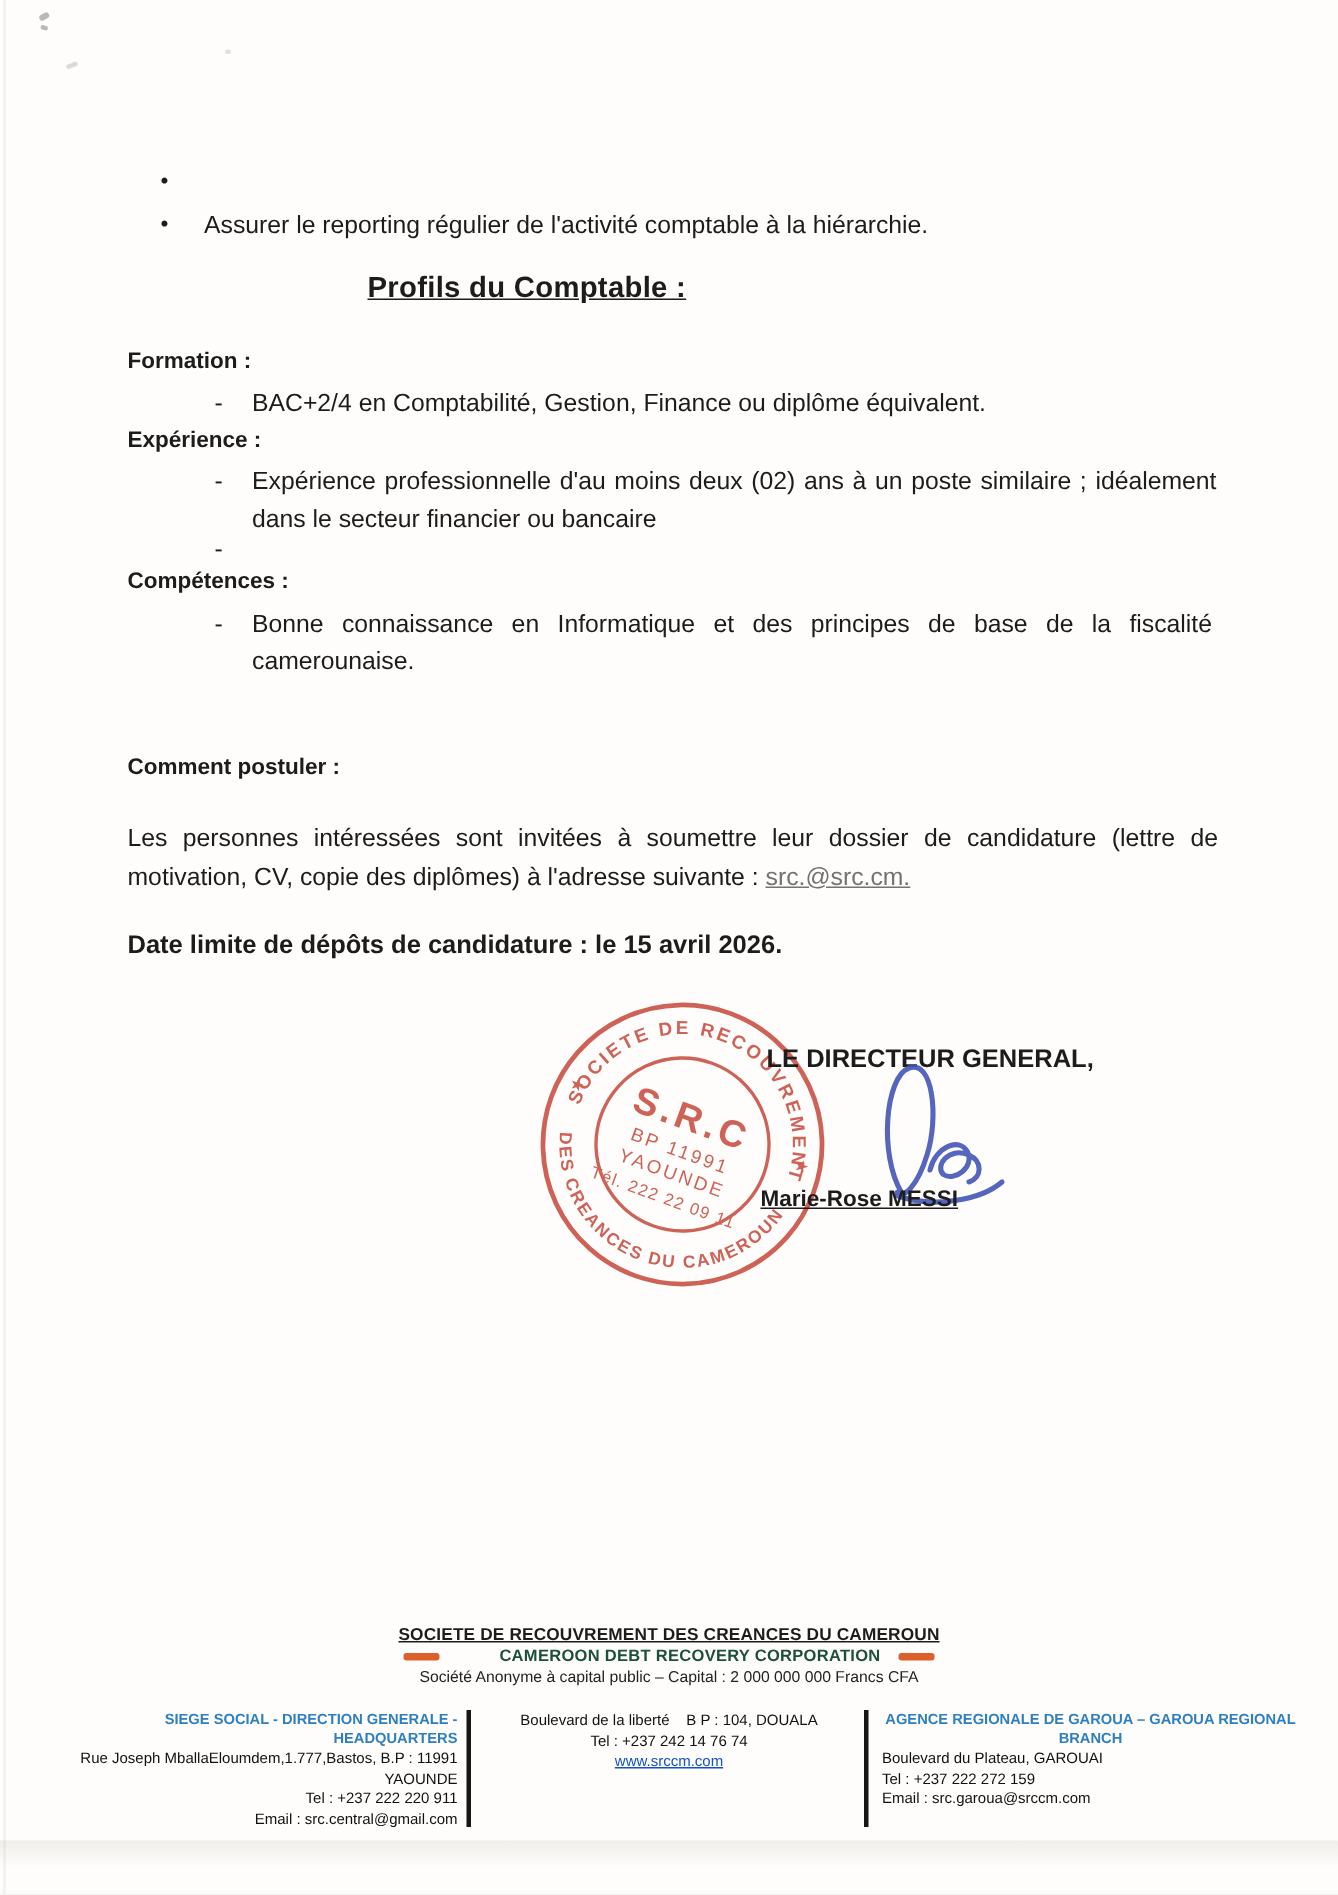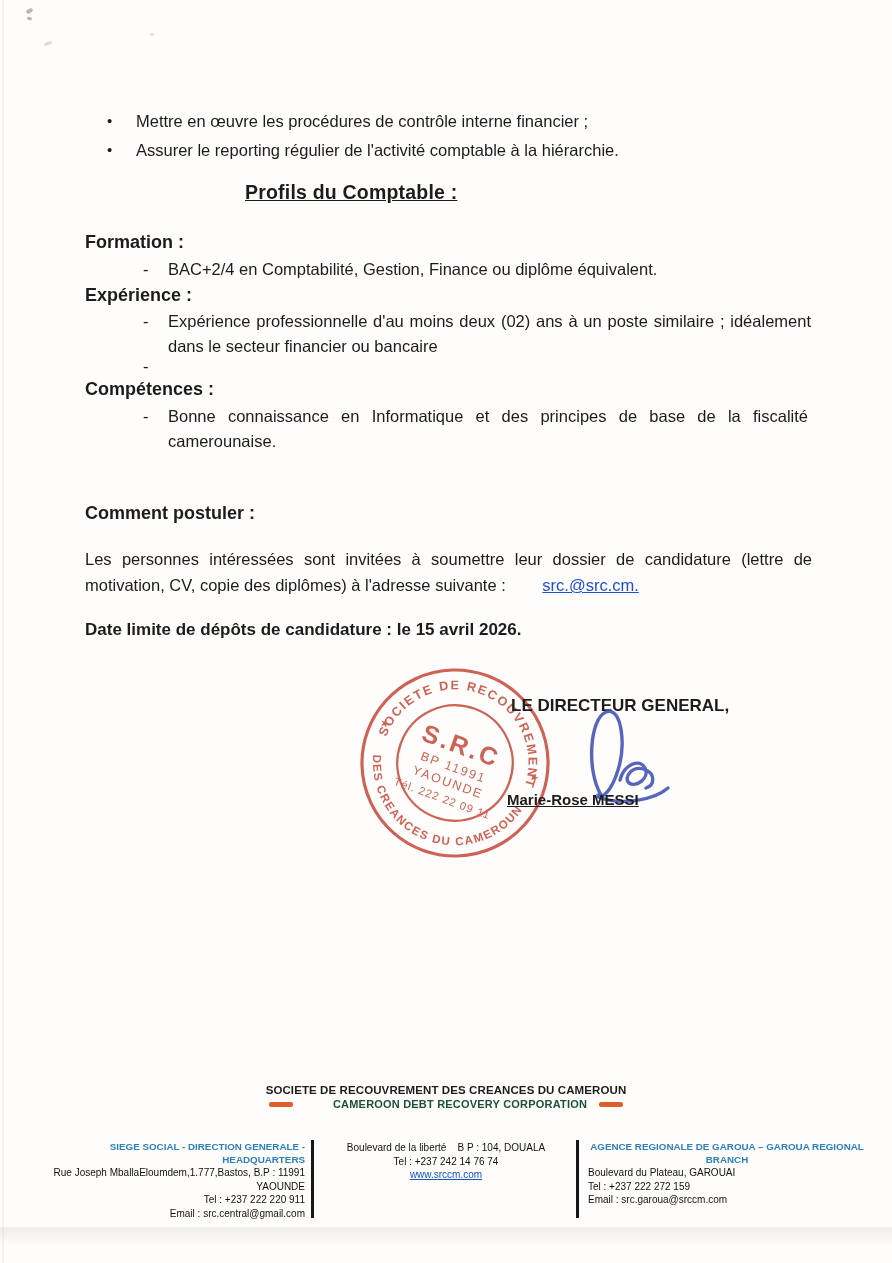--- a/index.html
+++ b/index.html
@@ -21,51 +21,51 @@
   
   .bullets { position:absolute; left:107px; top:110px; width:690px; font-size:16.5px; }
   .bullet-row { display:flex; line-height:22px; margin-bottom:7px; }
   .bullet-mark { width:29px; flex:0 0 29px; font-size:15px; }
 
   .heading {
     position:absolute; left:245px; top:181px;
     font-size:19.5px; font-weight:bold; text-decoration:underline; letter-spacing:.2px;
   }
 
-  .sec-title { position:absolute; left:85px; font-weight:bold; font-size:18px; }
+  .sec-title { position:absolute; left:85px; font-weight:bold; font-size:15px; }
   .t-formation   { top:232px; }
   .t-experience  { top:285px; }
   .t-competences { top:379px; }
   .t-postuler    { top:503px; }
 
   .dash-row { position:absolute; left:143px; display:flex; font-size:16.5px; line-height:25px; }
   .dash-mark { width:25px; flex:0 0 25px; }
   .dash-text { text-align:justify; }
   .r-formation   { top:257px; width:670px; }
   .r-experience  { top:309px; } .r-experience .dash-text { width:643px; }
   .r-emptydash   { top:354px; }
   .r-competences { top:404px; } .r-competences .dash-text { width:640px; }
 
   .para {
     position:absolute; left:85px; top:546px; width:727px;
     font-size:16.5px; line-height:26px; text-align:justify;
   }
-  .link { color:#1d4ed8; text-decoration:underline; cursor:pointer;margin-left:32px; }
+  .link { color:#737373; text-decoration:underline; cursor:pointer; }
 
   .deadline { position:absolute; left:85px; top:620px; font-weight:bold; font-size:17px; }
 
   
   .director { position:absolute; left:511px; top:696px; font-weight:bold; font-size:17px; z-index:3; }
   .sig-name { position:absolute; left:507px; top:791px; font-weight:bold; font-size:15px; text-decoration:underline; z-index:3; }
   .stamp-wrap { position:absolute; left:344px; top:663px; width:222px; height:200px; z-index:2; opacity:.85; }
   .signature-wrap { position:absolute; left:556px; top:700px; width:130px; height:115px; z-index:3; }
 
   
   .footer-head { position:absolute; left:0; top:1084px; width:892px; text-align:center; line-height:13px; }
-  .fh-line1 { font-size:11.5px; font-weight:bold; letter-spacing:.1px; }
+  .fh-line1 { font-size:11.5px; font-weight:bold; letter-spacing:.1px;text-decoration:underline; }
   .fh-line2 { display:flex; justify-content:center; align-items:center; gap:12px; margin-top:1px; }
   .fh-line2 .txt { font-size:11px; font-weight:bold; letter-spacing:.2px;margin-left:28px; }
   .orange-dash { width:24px; height:5px; border-radius:2px; }
   .fh-line3 { font-size:10.5px; margin-top:1px; color:#222; }
 
   .vdiv { position:absolute; top:1140px; width:2.5px; height:78px; background:#161616; }
   .vdiv1 { left:311px; } .vdiv2 { left:576px; }
 
   .fcol { position:absolute; top:1141px; font-size:10px; line-height:13.5px; color:#111; }
   .fcol-title { font-weight:bold; font-size:9.8px; line-height:12.5px; }
@@ -82,21 +82,20 @@
 
   <div class="edge-left"></div>
   <div class="speck speck1"></div>
   <div class="speck speck2"></div>
   <div class="speck speck3"></div>
   <div class="speck speck4"></div>
 
   <div class="bullets">
     <div class="bullet-row">
       <span class="bullet-mark">•</span>
-      <span>Mettre en œuvre les procédures de contrôle interne financier ;</span>
     </div>
     <div class="bullet-row">
       <span class="bullet-mark">•</span>
       <span>Assurer le reporting régulier de l'activité comptable à la hiérarchie.</span>
     </div>
   </div>
 
   <div class="heading">Profils du Comptable :</div>
 
   <div class="sec-title t-formation">Formation :</div>
@@ -166,20 +165,21 @@
 
   <div class="sig-name">Marie-Rose MESSI</div>
 
   <div class="footer-head">
     <div class="fh-line1">SOCIETE DE RECOUVREMENT DES CREANCES DU CAMEROUN</div>
     <div class="fh-line2">
       <span class="orange-dash" style="background:#dd5f2b"></span>
       <span class="txt" style="color:#1c4f3d">CAMEROON DEBT RECOVERY CORPORATION</span>
       <span class="orange-dash" style="background:#dd5f2b"></span>
     </div>
+    <div class="fh-line3">Société Anonyme à capital public – Capital : 2 000 000 000 Francs CFA</div>
   </div>
 
   <div class="vdiv vdiv1"></div>
   <div class="vdiv vdiv2"></div>
 
   <div class="fcol fcol1">
     <div class="fcol-title" style="color:#2d7fc0">SIEGE SOCIAL - DIRECTION GENERALE - HEADQUARTERS</div>
     <div>Rue Joseph MballaEloumdem,1.777,Bastos, B.P : 11991 YAOUNDE</div>
     <div>Tel : +237 222 220 911</div>
     <div>Email : src.central@gmail.com</div>

